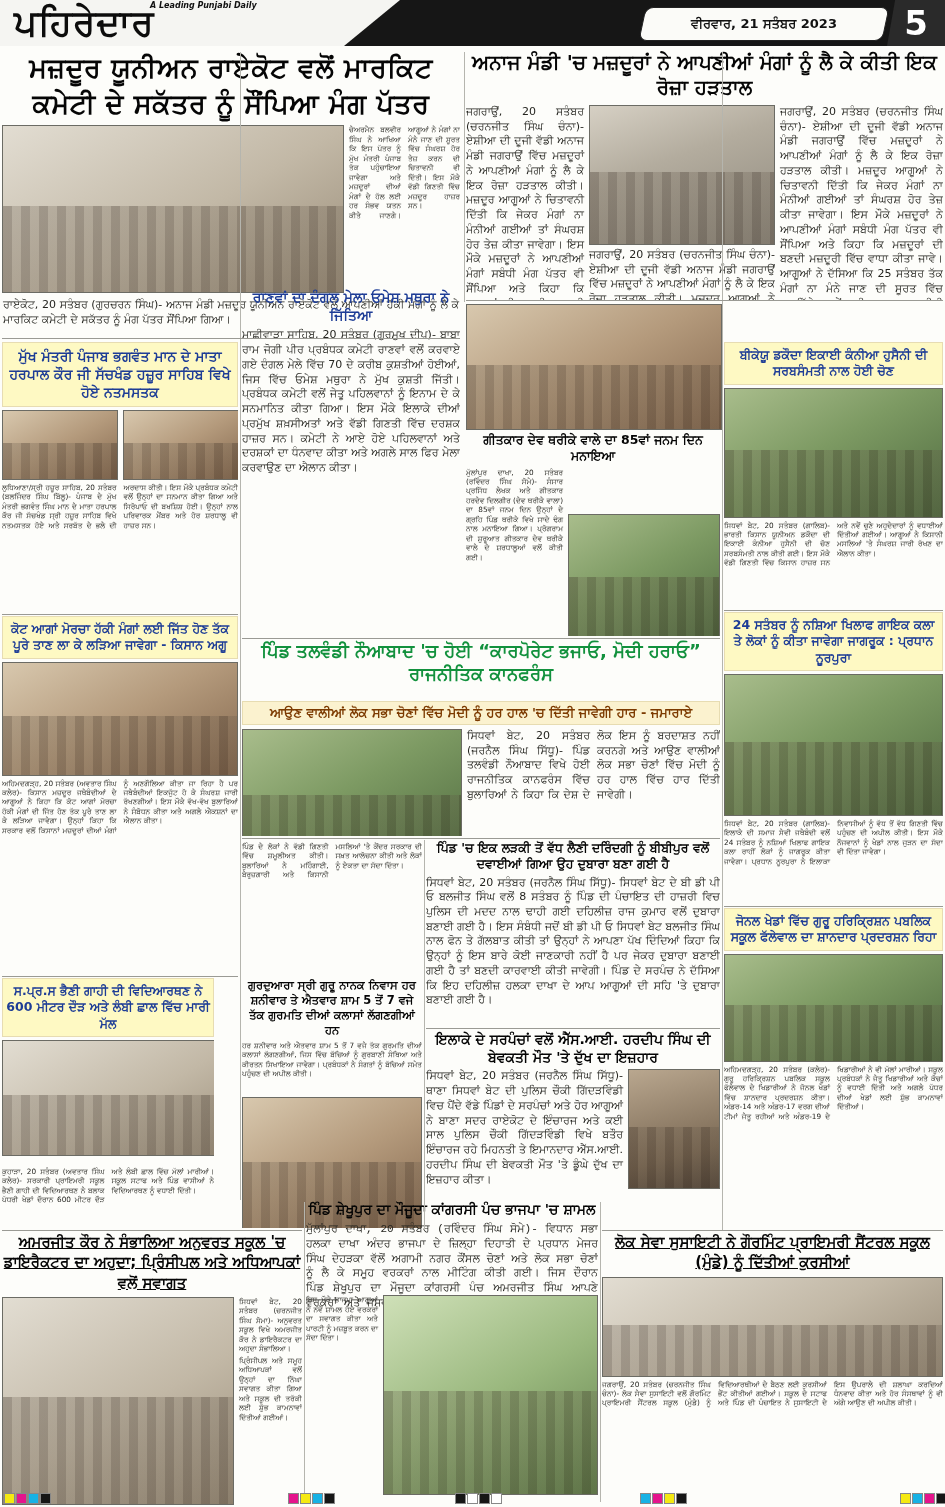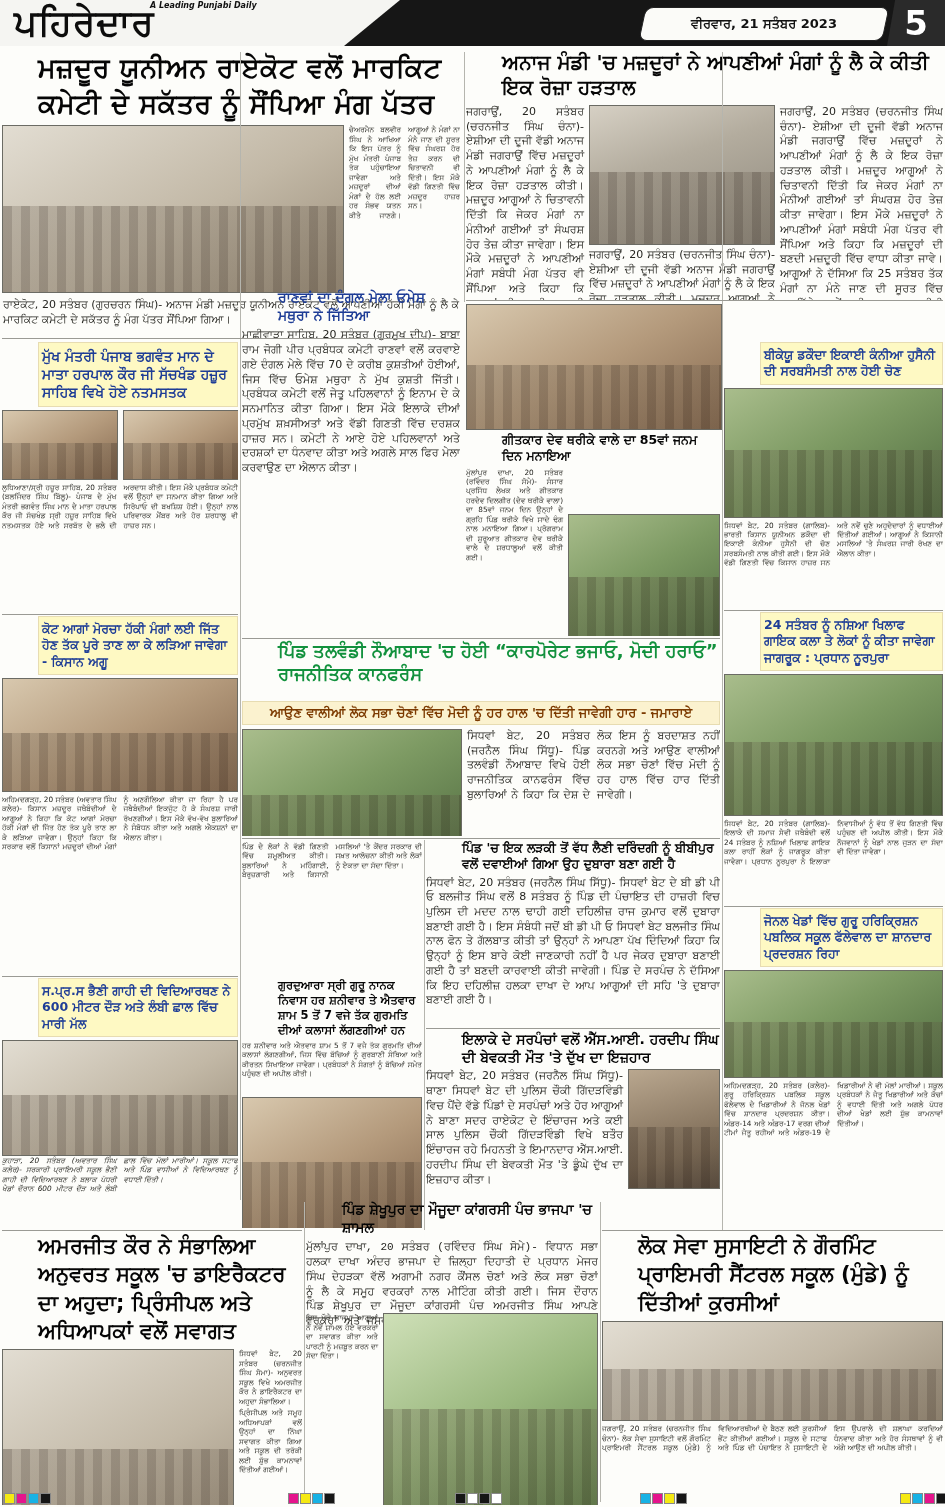--- a/index.html
+++ b/index.html
@@ -29,24 +29,24 @@
          border:1px solid #6b6b64;position:relative;flex:none;}
   .photo::after{content:"";position:absolute;left:0;right:0;bottom:0;height:52%;
          background:repeating-linear-gradient(90deg,rgba(60,48,38,.42) 0 9px,rgba(96,84,70,.30) 9px 18px);
          opacity:.8;}
   .ph-green{background:linear-gradient(150deg,#a9bd8c 0%,#7d9a63 45%,#4f6b3f 100%);}
   .ph-warm{background:linear-gradient(150deg,#d8c8ae 0%,#b49a7c 50%,#85684e 100%);}
   .ph-room{background:linear-gradient(150deg,#e2ddd2 0%,#c2b8a6 55%,#9a8d79 100%);}
   .ph-portrait{background:linear-gradient(165deg,#b9a78f 0%,#7c6a55 70%,#54473a 100%);}
   .ph-flag{background:linear-gradient(150deg,#cfe0b8 0%,#9ab87e 50%,#5f7f49 100%);}
 
-  .hl{font-weight:800;color:#050505;margin-left:36px;}
+  .hl{font-weight:800;text-align:center;color:#050505;}
   .hl-main{font-size:27px;line-height:1.32;letter-spacing:.5px;}
   .hl-top2{font-size:20px;line-height:1.25;}
-  .hl-big{font-size:21px;line-height:1.35;}
+  .hl-big{font-size:15px;line-height:1.35;text-decoration:underline;}
   .hl-med{font-size:14px;line-height:1.3;}
   .hl-sm{font-size:12.5px;line-height:1.3;}
   .hl-cream{background:#fef9c3;color:#1e3d96;padding:4px 3px;border:1px solid #e7dcb2;}
   .hl-blue{color:#1e3d96;}
   .hl-green{color:#12913d;font-size:18px;line-height:1.25;}
   .subhead-cream{background:#fbf2cf;color:#7c3a00;font-weight:bold;text-align:center;
                  font-size:13px;padding:3px 2px;border:1px solid #e7dcb2;}
   .body-text{font-size:11px;line-height:1.34;text-align:justify;color:#24241f;}
   .body-sm{font-size:7.3px;line-height:1.3;}
   .cols2{columns:2;column-gap:7px;}
@@ -105,24 +105,24 @@
     </div>
     <div class="body-text body-sm cols2" style="margin-top:3px;height:132px;">ਲੁਧਿਆਣਾ/ਸ੍ਰੀ ਹਜ਼ੂਰ ਸਾਹਿਬ, 20 ਸਤੰਬਰ (ਬਲਜਿੰਦਰ ਸਿੰਘ ਬਿੱਲੂ)- ਪੰਜਾਬ ਦੇ ਮੁੱਖ ਮੰਤਰੀ ਭਗਵੰਤ ਸਿੰਘ ਮਾਨ ਦੇ ਮਾਤਾ ਹਰਪਾਲ ਕੌਰ ਜੀ ਸੱਚਖੰਡ ਸ੍ਰੀ ਹਜ਼ੂਰ ਸਾਹਿਬ ਵਿਖੇ ਨਤਮਸਤਕ ਹੋਏ ਅਤੇ ਸਰਬੱਤ ਦੇ ਭਲੇ ਦੀ ਅਰਦਾਸ ਕੀਤੀ। ਇਸ ਮੌਕੇ ਪ੍ਰਬੰਧਕ ਕਮੇਟੀ ਵਲੋਂ ਉਨ੍ਹਾਂ ਦਾ ਸਨਮਾਨ ਕੀਤਾ ਗਿਆ ਅਤੇ ਸਿਰੋਪਾਓ ਦੀ ਬਖਸ਼ਿਸ਼ ਹੋਈ। ਉਨ੍ਹਾਂ ਨਾਲ ਪਰਿਵਾਰਕ ਮੈਂਬਰ ਅਤੇ ਹੋਰ ਸ਼ਰਧਾਲੂ ਵੀ ਹਾਜ਼ਰ ਸਨ।</div>
   </div>
 
   <div class="abs" style="left:2px;top:616px;width:236px;height:358px;">
     <div class="hl hl-sm hl-cream hl-blue">ਕੋਟ ਆਗਾਂ ਮੋਰਚਾ ਹੱਕੀ ਮੰਗਾਂ ਲਈ ਜਿੱਤ ਹੋਣ ਤੱਕ ਪੂਰੇ ਤਾਣ ਲਾ ਕੇ ਲੜਿਆ ਜਾਵੇਗਾ - ਕਿਸਾਨ ਅਗੂ</div>
     <div class="photo ph-warm" style="width:234px;height:112px;margin-top:3px;"></div>
     <div class="body-text body-sm cols2" style="margin-top:3px;height:192px;">ਅਹਿਮਦਗੜ੍ਹ, 20 ਸਤੰਬਰ (ਅਵਤਾਰ ਸਿੰਘ ਕਲੇਰ)- ਕਿਸਾਨ ਮਜ਼ਦੂਰ ਜਥੇਬੰਦੀਆਂ ਦੇ ਆਗੂਆਂ ਨੇ ਕਿਹਾ ਕਿ ਕੋਟ ਆਗਾਂ ਮੋਰਚਾ ਹੱਕੀ ਮੰਗਾਂ ਦੀ ਜਿੱਤ ਹੋਣ ਤੱਕ ਪੂਰੇ ਤਾਣ ਲਾ ਕੇ ਲੜਿਆ ਜਾਵੇਗਾ। ਉਨ੍ਹਾਂ ਕਿਹਾ ਕਿ ਸਰਕਾਰ ਵਲੋਂ ਕਿਸਾਨਾਂ ਮਜ਼ਦੂਰਾਂ ਦੀਆਂ ਮੰਗਾਂ ਨੂੰ ਅਣਗੌਲਿਆ ਕੀਤਾ ਜਾ ਰਿਹਾ ਹੈ ਪਰ ਜਥੇਬੰਦੀਆਂ ਇਕਜੁੱਟ ਹੋ ਕੇ ਸੰਘਰਸ਼ ਜਾਰੀ ਰੱਖਣਗੀਆਂ। ਇਸ ਮੌਕੇ ਵੱਖ-ਵੱਖ ਬੁਲਾਰਿਆਂ ਨੇ ਸੰਬੋਧਨ ਕੀਤਾ ਅਤੇ ਅਗਲੇ ਐਕਸ਼ਨਾਂ ਦਾ ਐਲਾਨ ਕੀਤਾ।</div>
   </div>
 
-  <div class="abs" style="left:2px;top:978px;width:236px;height:250px;">
+  <div class="abs" style="left:2px;top:978px;width:212px;height:250px;">
     <div class="hl hl-sm hl-cream hl-blue">ਸ.ਪ੍ਰ.ਸ ਭੈਣੀ ਗਾਹੀ ਦੀ ਵਿਦਿਆਰਥਣ ਨੇ 600 ਮੀਟਰ ਦੌੜ ਅਤੇ ਲੰਬੀ ਛਾਲ ਵਿੱਚ ਮਾਰੀ ਮੱਲ</div>
     <div class="photo ph-room" style="width:234px;height:114px;margin-top:3px;"></div>
-    <div class="body-text body-sm cols2" style="margin-top:0;height:84px;font-style:italic;">ਕੁਹਾੜਾ, 20 ਸਤੰਬਰ (ਅਵਤਾਰ ਸਿੰਘ ਕਲੇਰ)- ਸਰਕਾਰੀ ਪ੍ਰਾਇਮਰੀ ਸਕੂਲ ਭੈਣੀ ਗਾਹੀ ਦੀ ਵਿਦਿਆਰਥਣ ਨੇ ਬਲਾਕ ਪੱਧਰੀ ਖੇਡਾਂ ਦੌਰਾਨ 600 ਮੀਟਰ ਦੌੜ ਅਤੇ ਲੰਬੀ ਛਾਲ ਵਿੱਚ ਮੱਲਾਂ ਮਾਰੀਆਂ। ਸਕੂਲ ਸਟਾਫ ਅਤੇ ਪਿੰਡ ਵਾਸੀਆਂ ਨੇ ਵਿਦਿਆਰਥਣ ਨੂੰ ਵਧਾਈ ਦਿੱਤੀ।</div>
+    <div class="body-text body-sm cols2" style="margin-top:11px;height:84px;">ਕੁਹਾੜਾ, 20 ਸਤੰਬਰ (ਅਵਤਾਰ ਸਿੰਘ ਕਲੇਰ)- ਸਰਕਾਰੀ ਪ੍ਰਾਇਮਰੀ ਸਕੂਲ ਭੈਣੀ ਗਾਹੀ ਦੀ ਵਿਦਿਆਰਥਣ ਨੇ ਬਲਾਕ ਪੱਧਰੀ ਖੇਡਾਂ ਦੌਰਾਨ 600 ਮੀਟਰ ਦੌੜ ਅਤੇ ਲੰਬੀ ਛਾਲ ਵਿੱਚ ਮੱਲਾਂ ਮਾਰੀਆਂ। ਸਕੂਲ ਸਟਾਫ ਅਤੇ ਪਿੰਡ ਵਾਸੀਆਂ ਨੇ ਵਿਦਿਆਰਥਣ ਨੂੰ ਵਧਾਈ ਦਿੱਤੀ।</div>
   </div>
 
   <div class="abs" style="left:2px;top:1232px;width:300px;height:273px;">
     <div class="hl hl-big">ਅਮਰਜੀਤ ਕੌਰ ਨੇ ਸੰਭਾਲਿਆ ਅਨੁਵਰਤ ਸਕੂਲ 'ਚ ਡਾਇਰੈਕਟਰ ਦਾ ਅਹੁਦਾ; ਪ੍ਰਿੰਸੀਪਲ ਅਤੇ ਅਧਿਆਪਕਾਂ ਵਲੋਂ ਸਵਾਗਤ</div>
     <div class="row" style="margin-top:4px;">
       <div class="photo ph-room" style="width:230px;height:206px;"></div>
       <div style="flex:1;">
         <div class="body-text body-sm">ਸਿਧਵਾਂ ਬੇਟ, 20 ਸਤੰਬਰ (ਚਰਨਜੀਤ ਸਿੰਘ ਸੋਮਾ)- ਅਨੁਵਰਤ ਸਕੂਲ ਵਿਖੇ ਅਮਰਜੀਤ ਕੌਰ ਨੇ ਡਾਇਰੈਕਟਰ ਦਾ ਅਹੁਦਾ ਸੰਭਾਲਿਆ।</div>
         <div class="body-text body-sm" style="margin-top:2px;">ਪ੍ਰਿੰਸੀਪਲ ਅਤੇ ਸਮੂਹ ਅਧਿਆਪਕਾਂ ਵਲੋਂ ਉਨ੍ਹਾਂ ਦਾ ਨਿੱਘਾ ਸਵਾਗਤ ਕੀਤਾ ਗਿਆ ਅਤੇ ਸਕੂਲ ਦੀ ਤਰੱਕੀ ਲਈ ਸ਼ੁੱਭ ਕਾਮਨਾਵਾਂ ਦਿੱਤੀਆਂ ਗਈਆਂ।</div>
       </div>

